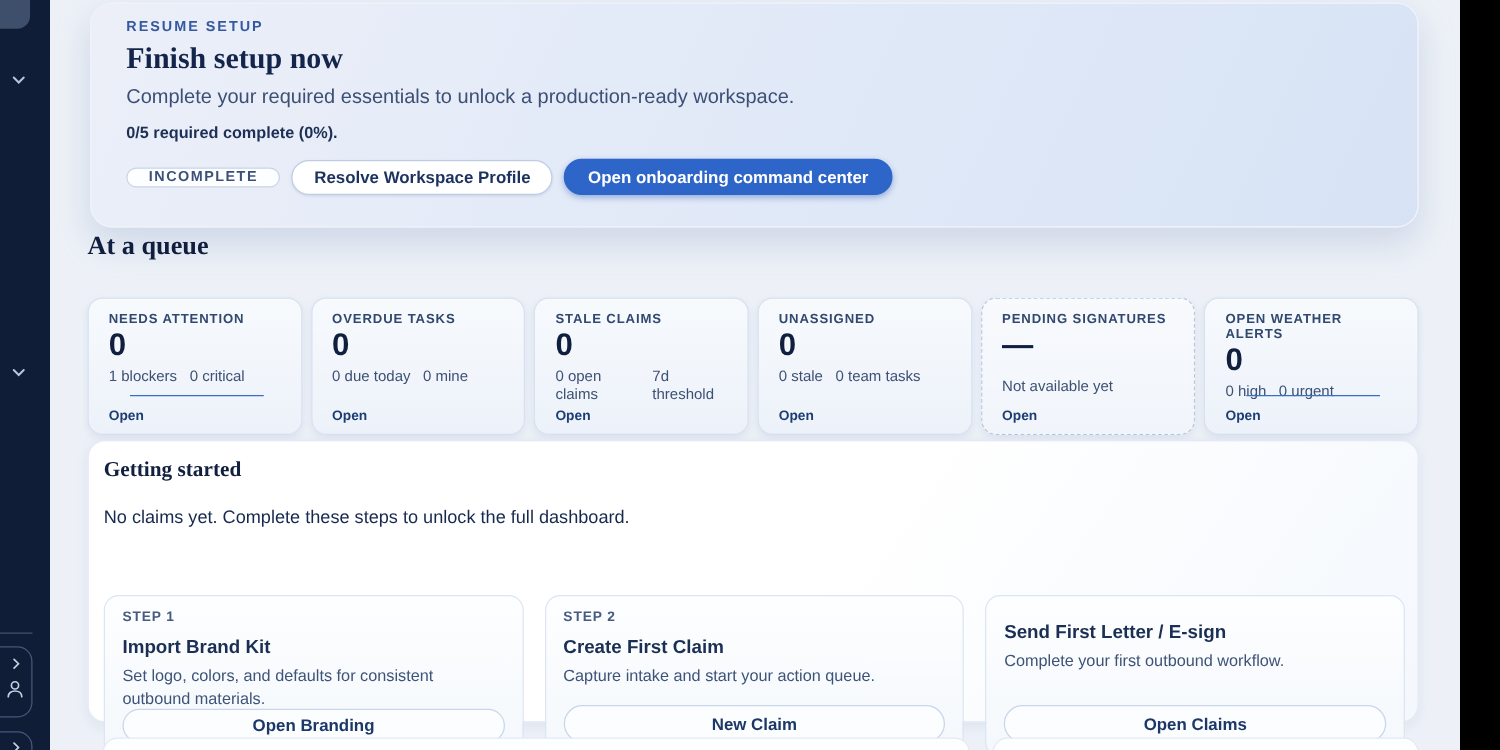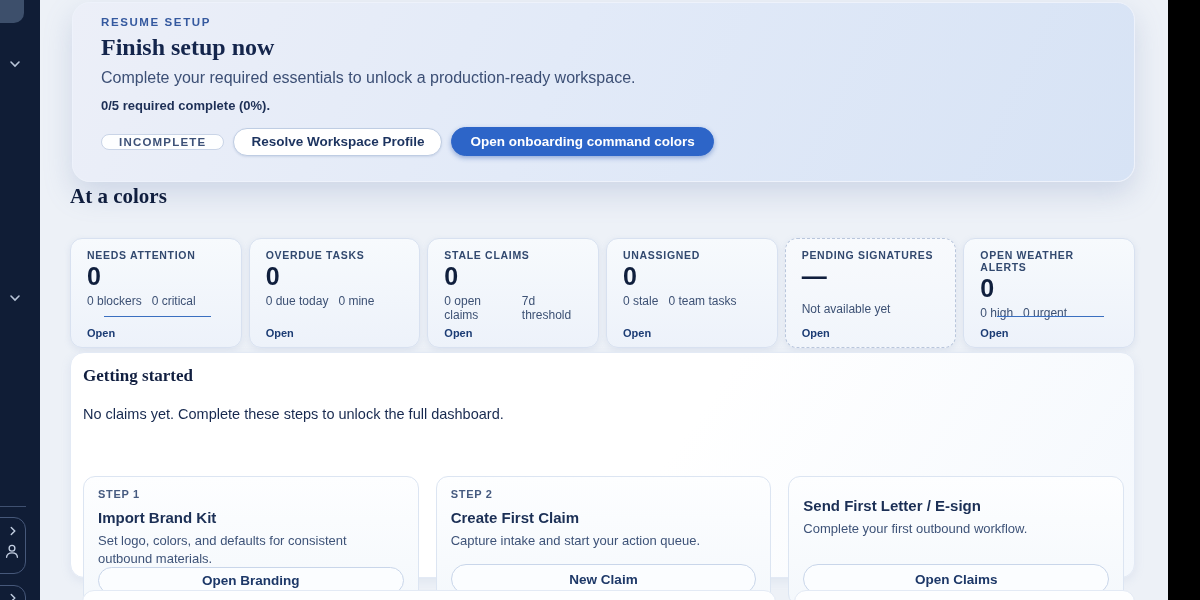--- a/index.html
+++ b/index.html
@@ -128,33 +128,33 @@
   <div class="content">
 
     <section class="banner">
       <div class="banner-kicker">RESUME SETUP</div>
       <h1 class="banner-title">Finish setup now</h1>
       <div class="banner-subtitle">Complete your required essentials to unlock a production-ready workspace.</div>
       <div class="banner-progress">0/5 required complete (0%).</div>
       <div class="banner-actions">
         <div class="pill-badge">INCOMPLETE</div>
         <button class="btn-secondary">Resolve Workspace Profile</button>
-        <button class="btn-primary">Open onboarding command colors</button>
+        <button class="btn-primary">Open onboarding command center</button>
       </div>
     </section>
 
-    <h2 class="glance-heading">At a colors</h2>
+    <h2 class="glance-heading">At a queue</h2>
 
     <div class="cards-row">
 
       <div class="stat-card">
         <div class="c-title">NEEDS ATTENTION</div>
         <div class="c-value">0</div>
         <div class="c-stats">
-          <span>0 blockers</span>
+          <span>1 blockers</span>
           <span>0 critical</span>
         </div>
         <div class="c-spark"></div>
         <a class="c-open">Open</a>
       </div>
 
       <div class="stat-card">
         <div class="c-title">OVERDUE TASKS</div>
         <div class="c-value">0</div>
         <div class="c-stats">

